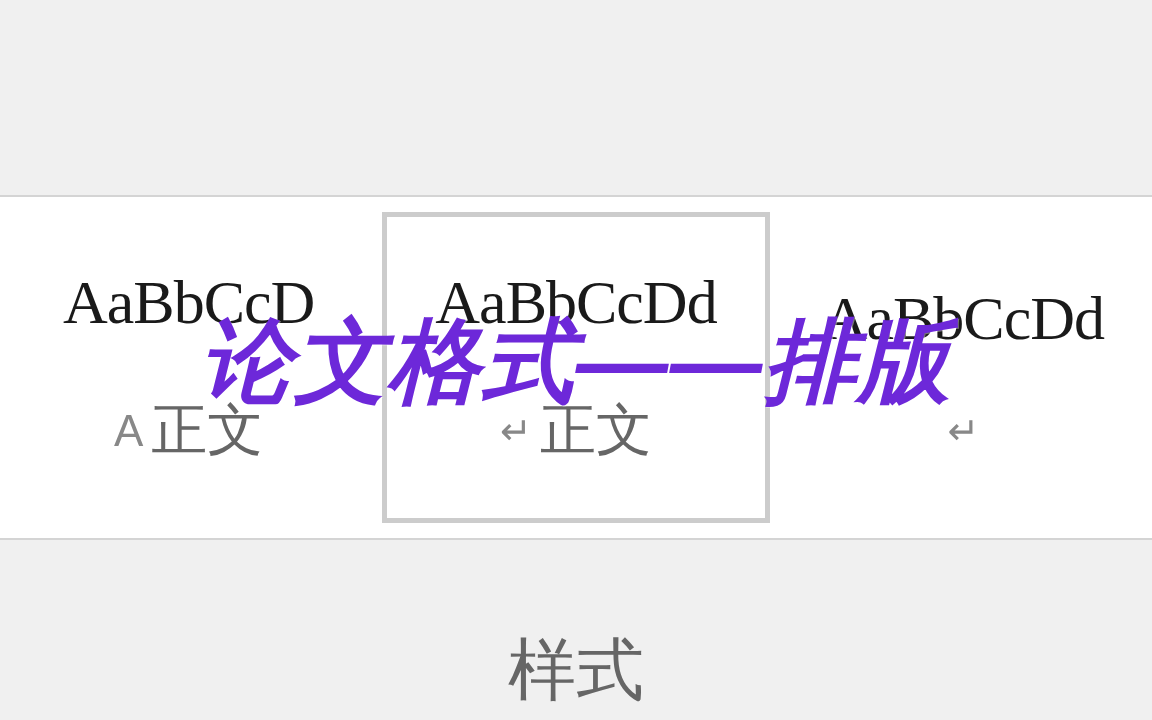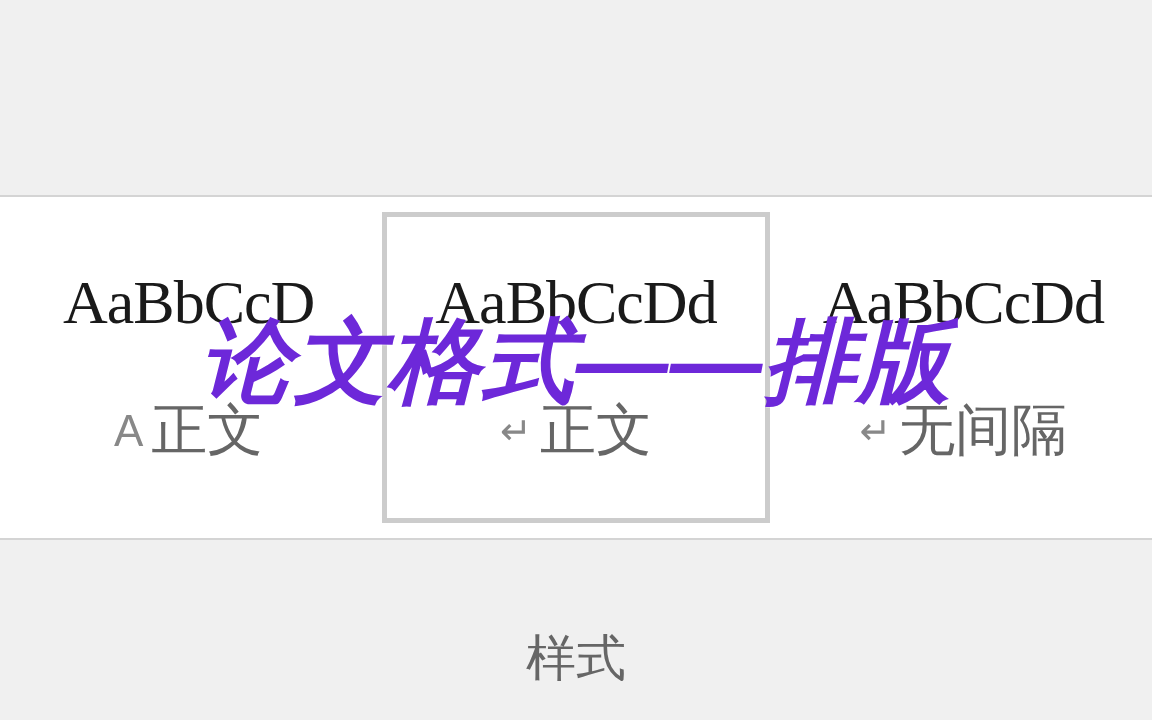--- a/index.html
+++ b/index.html
@@ -81,21 +81,21 @@
     }
     .para-mark {
       font-size: 38px;
       color: #888888;
     }
     .group-label {
       position: absolute;
       top: 625px;
       left: 50%;
       transform: translateX(-50%);
-      font-size: 50px;
+      font-size: 68px;
       color: #666666;
       font-family: "Microsoft YaHei", "SimHei", sans-serif;
     }
     .overlay-title {
       position: absolute;
       top: 300px;
       left: 50%;
       transform: translateX(-50%);
       font-size: 92px;
       font-weight: 900;
@@ -132,21 +132,20 @@
       <span>正文</span>
     </div>
   </div>
 
   <div class="style-card">
     <div class="sample-text">
       <span class="chromatic" data-text="AaBbCcDd">AaBbCcDd</span>
     </div>
     <div class="style-label">
       <span class="para-mark">↵</span>
-      <span>无间隔</span>
     </div>
   </div>
 
 </div>
 
 <div class="group-label">样式</div>
 
 <div class="overlay-title">论文格式——排版</div>
 
 </body></html>

